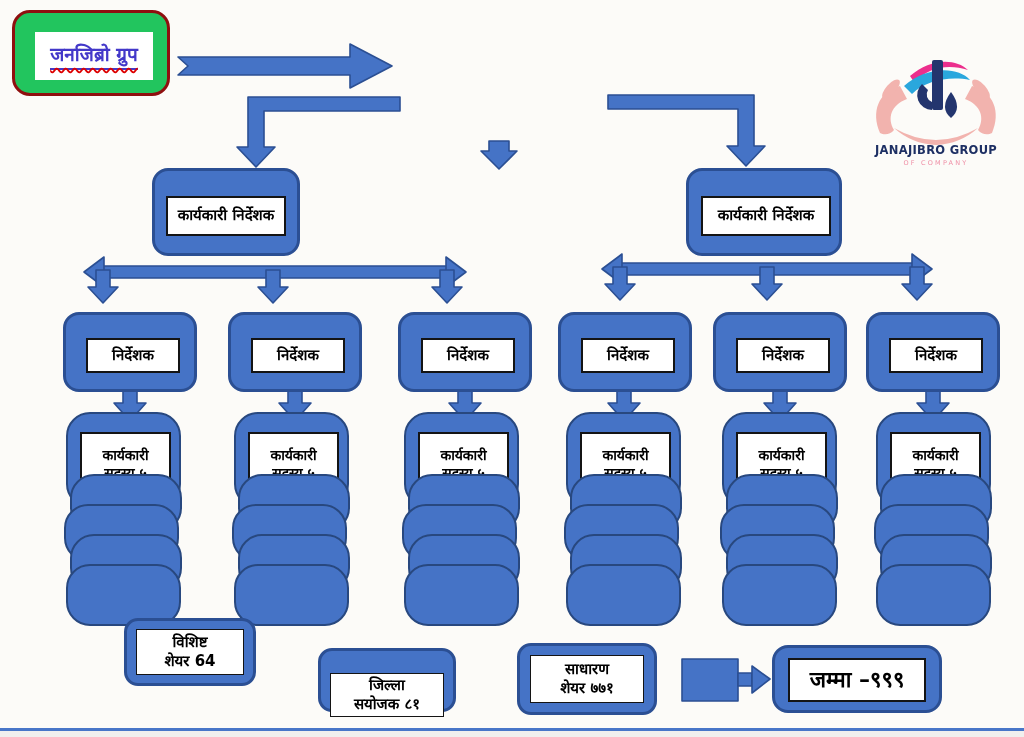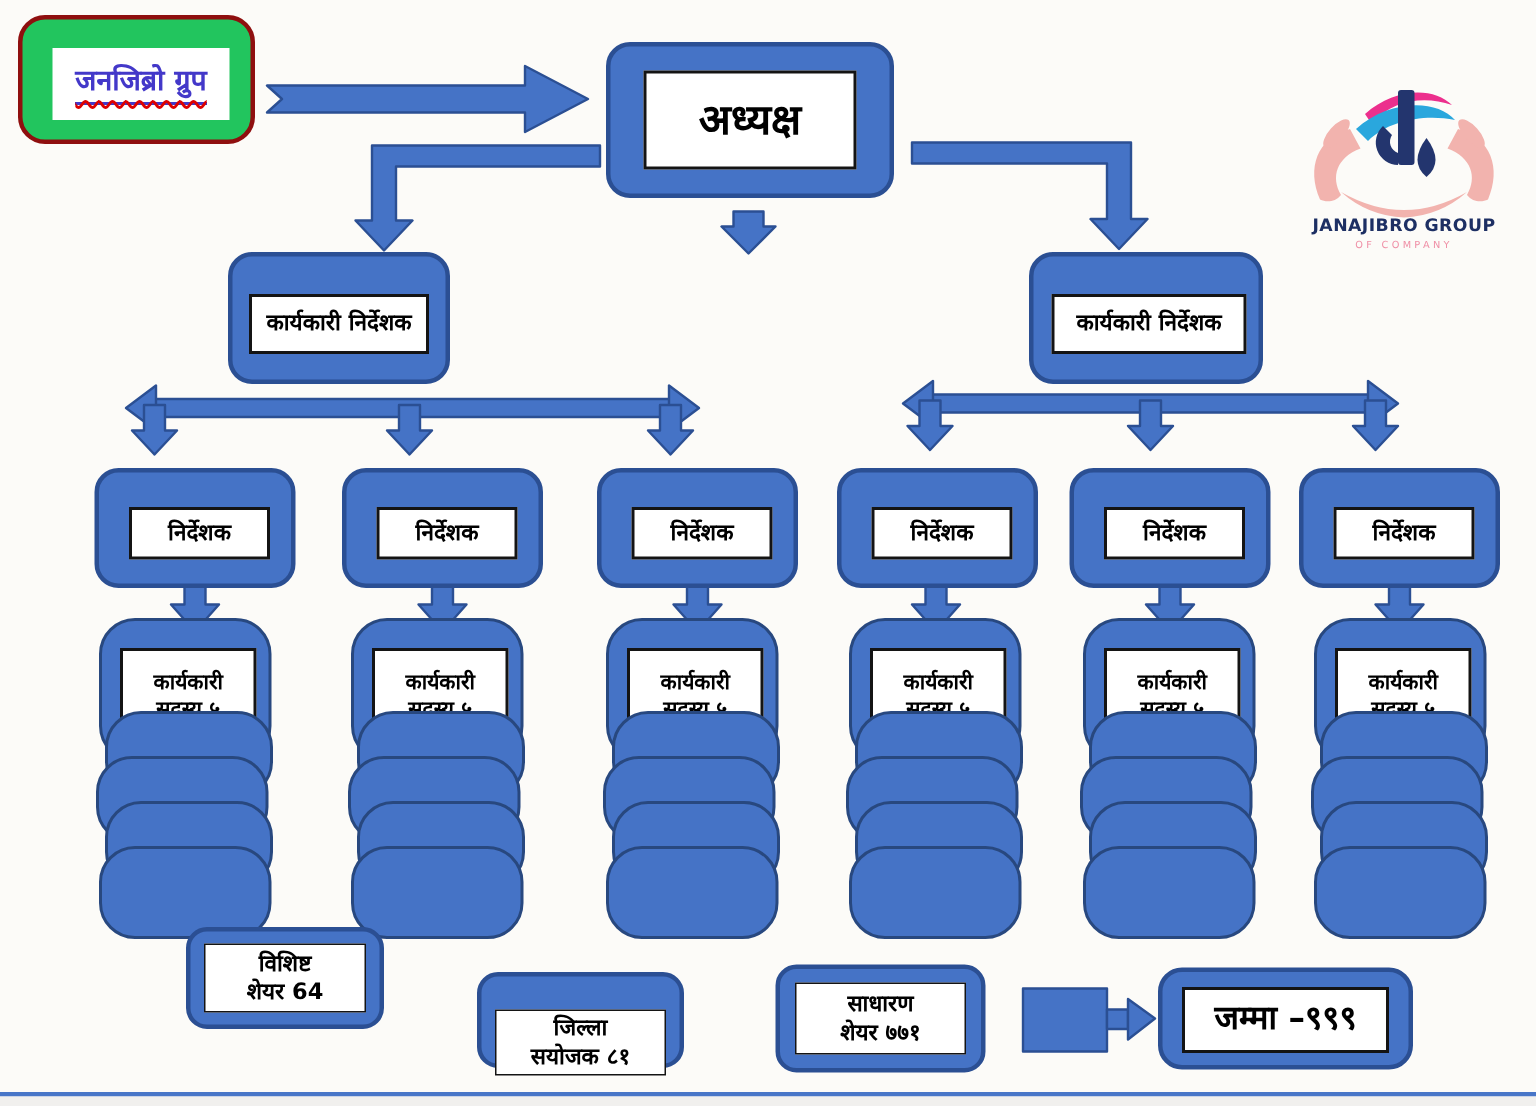--- a/index.html
+++ b/index.html
@@ -71,23 +71,20 @@
       </g>
     </g>
   </svg>
 
   <div class="node redbox" style="left:12px;top:10px;width:158px;height:86px;">
     <div class="wlabel brand-label" style="left:20px;top:19px;width:118px;height:48px;border:none;">
       <span class="wavy">जनजिब्रो ग्रुप</span>
     </div>
   </div>
 
-  <div class="node bluebox" style="left:404px;top:28px;width:192px;height:104px;">
-    <div class="wlabel fs28" style="left:22px;top:16px;width:142px;height:66px;">अध्यक्ष</div>
-  </div>
 
   <svg class="node" style="left:858px;top:32px;" width="156" height="140" viewBox="0 0 156 140">
     <g fill="#f2b3ae">
       <path d="M22,101 C13,80 20,60 42,54 L49,67 C33,73 29,86 36,98 C32,103 26,103 22,101 Z"></path>
       <path d="M134,101 C143,80 136,60 114,54 L107,67 C123,73 127,86 120,98 C124,103 130,103 134,101 Z"></path>
       <path d="M36,96 Q78,120 120,96 Q102,112 78,113 Q54,112 36,96 Z"></path>
       <ellipse cx="33" cy="57" rx="12" ry="5" transform="rotate(-48 33 57)"></ellipse>
       <ellipse cx="123" cy="57" rx="12" ry="5" transform="rotate(48 123 57)"></ellipse>
     </g>
     <g>

